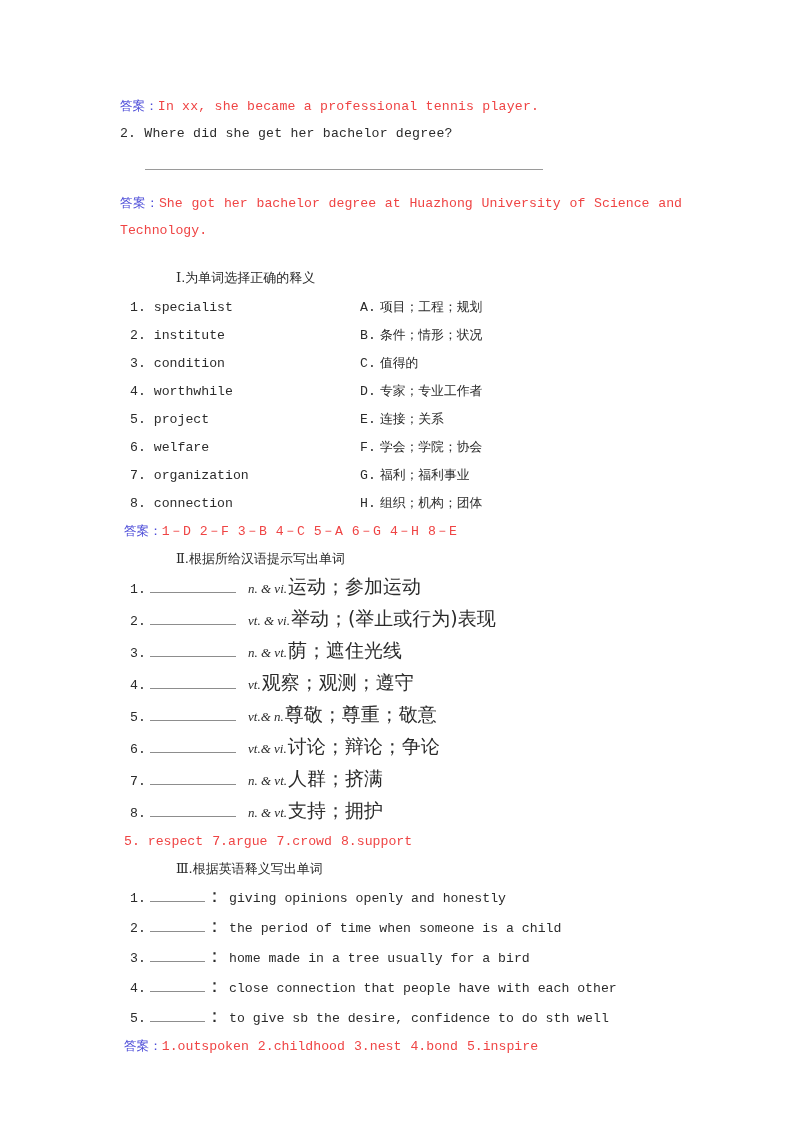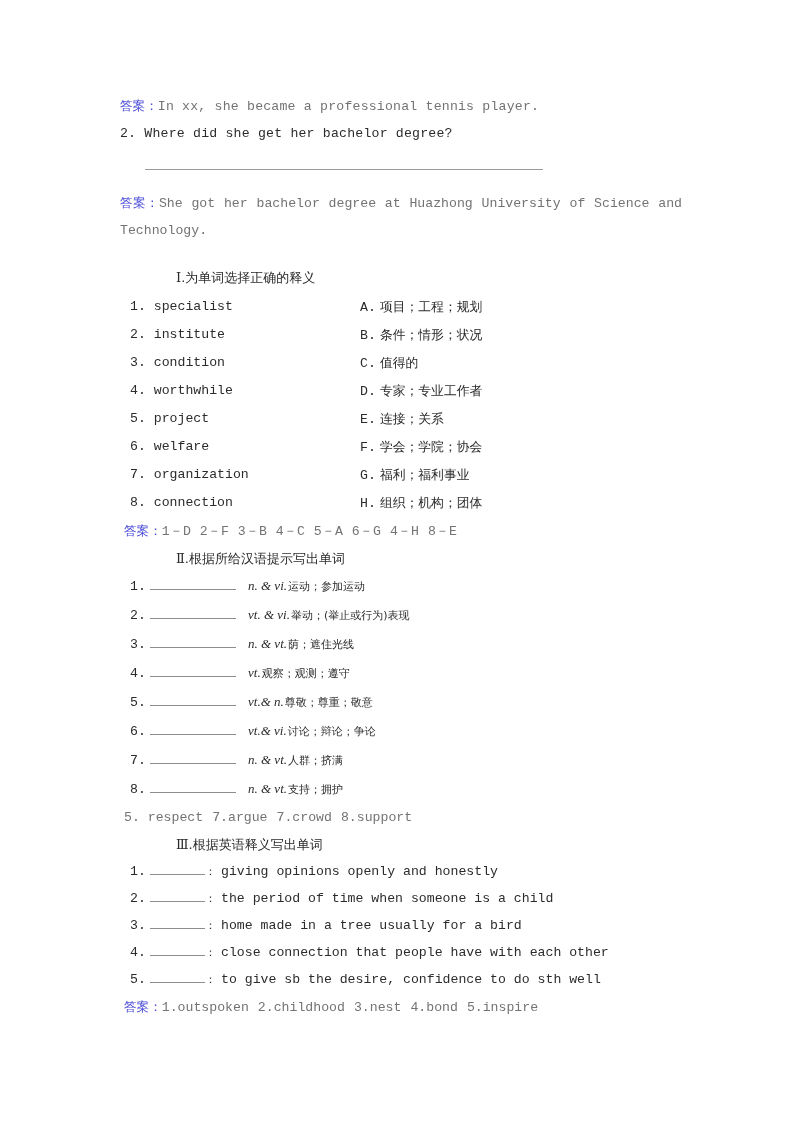--- a/index.html
+++ b/index.html
@@ -41,21 +41,21 @@
   }
   .ans-line {
     color: #f0534f;
   }
   .ans-label {
     color: #4b4bd8;
     font-family: "DejaVu Sans", "Liberation Sans", sans-serif;
     font-size: 12.6px;
     letter-spacing: 0;
   }
-  .ans-body { color: #737373; font-family: Liberation Mono, monospace; }
+  .ans-body { color: #ef4444; font-family: Liberation Mono, monospace; }
 
   
   .ans-justified {
     font-size: 13.2px;
     line-height: 27px;
     color: #f0534f;
     text-align: justify;
     text-align-last: left;
     text-justify: inter-word;
     width: 562px;
@@ -92,20 +92,21 @@
 
   
   .match {
     margin-top: 2px;
   }
   .match-row {
     display: flex;
     line-height: 27px;
     font-size: 13.2px;
     white-space: nowrap;
+    align-items: center;
   }
   .match-left {
     width: 222px;
     padding-left: 10px;
     box-sizing: border-box;
   }
   .match-right {
     font-family: "DejaVu Sans", "Liberation Sans", sans-serif;
     font-size: 12.8px;
     margin-left: 18px;
@@ -137,21 +138,21 @@
     flex: 0 0 86px;
   }
   .pos {
     font-family: Liberation Serif, serif;
     font-style: italic;
     font-size: 13px;
     margin-right: 1px;
   }
   .cn {
     font-family: "DejaVu Sans", "Liberation Sans", sans-serif;
-    font-size: 11px;
+    font-size: 19px;
   }
 
   
   .def-row {
     display: flex;
     align-items: baseline;
     line-height: 27px;
     font-size: 13.2px;
     white-space: nowrap;
     padding-left: 10px;

